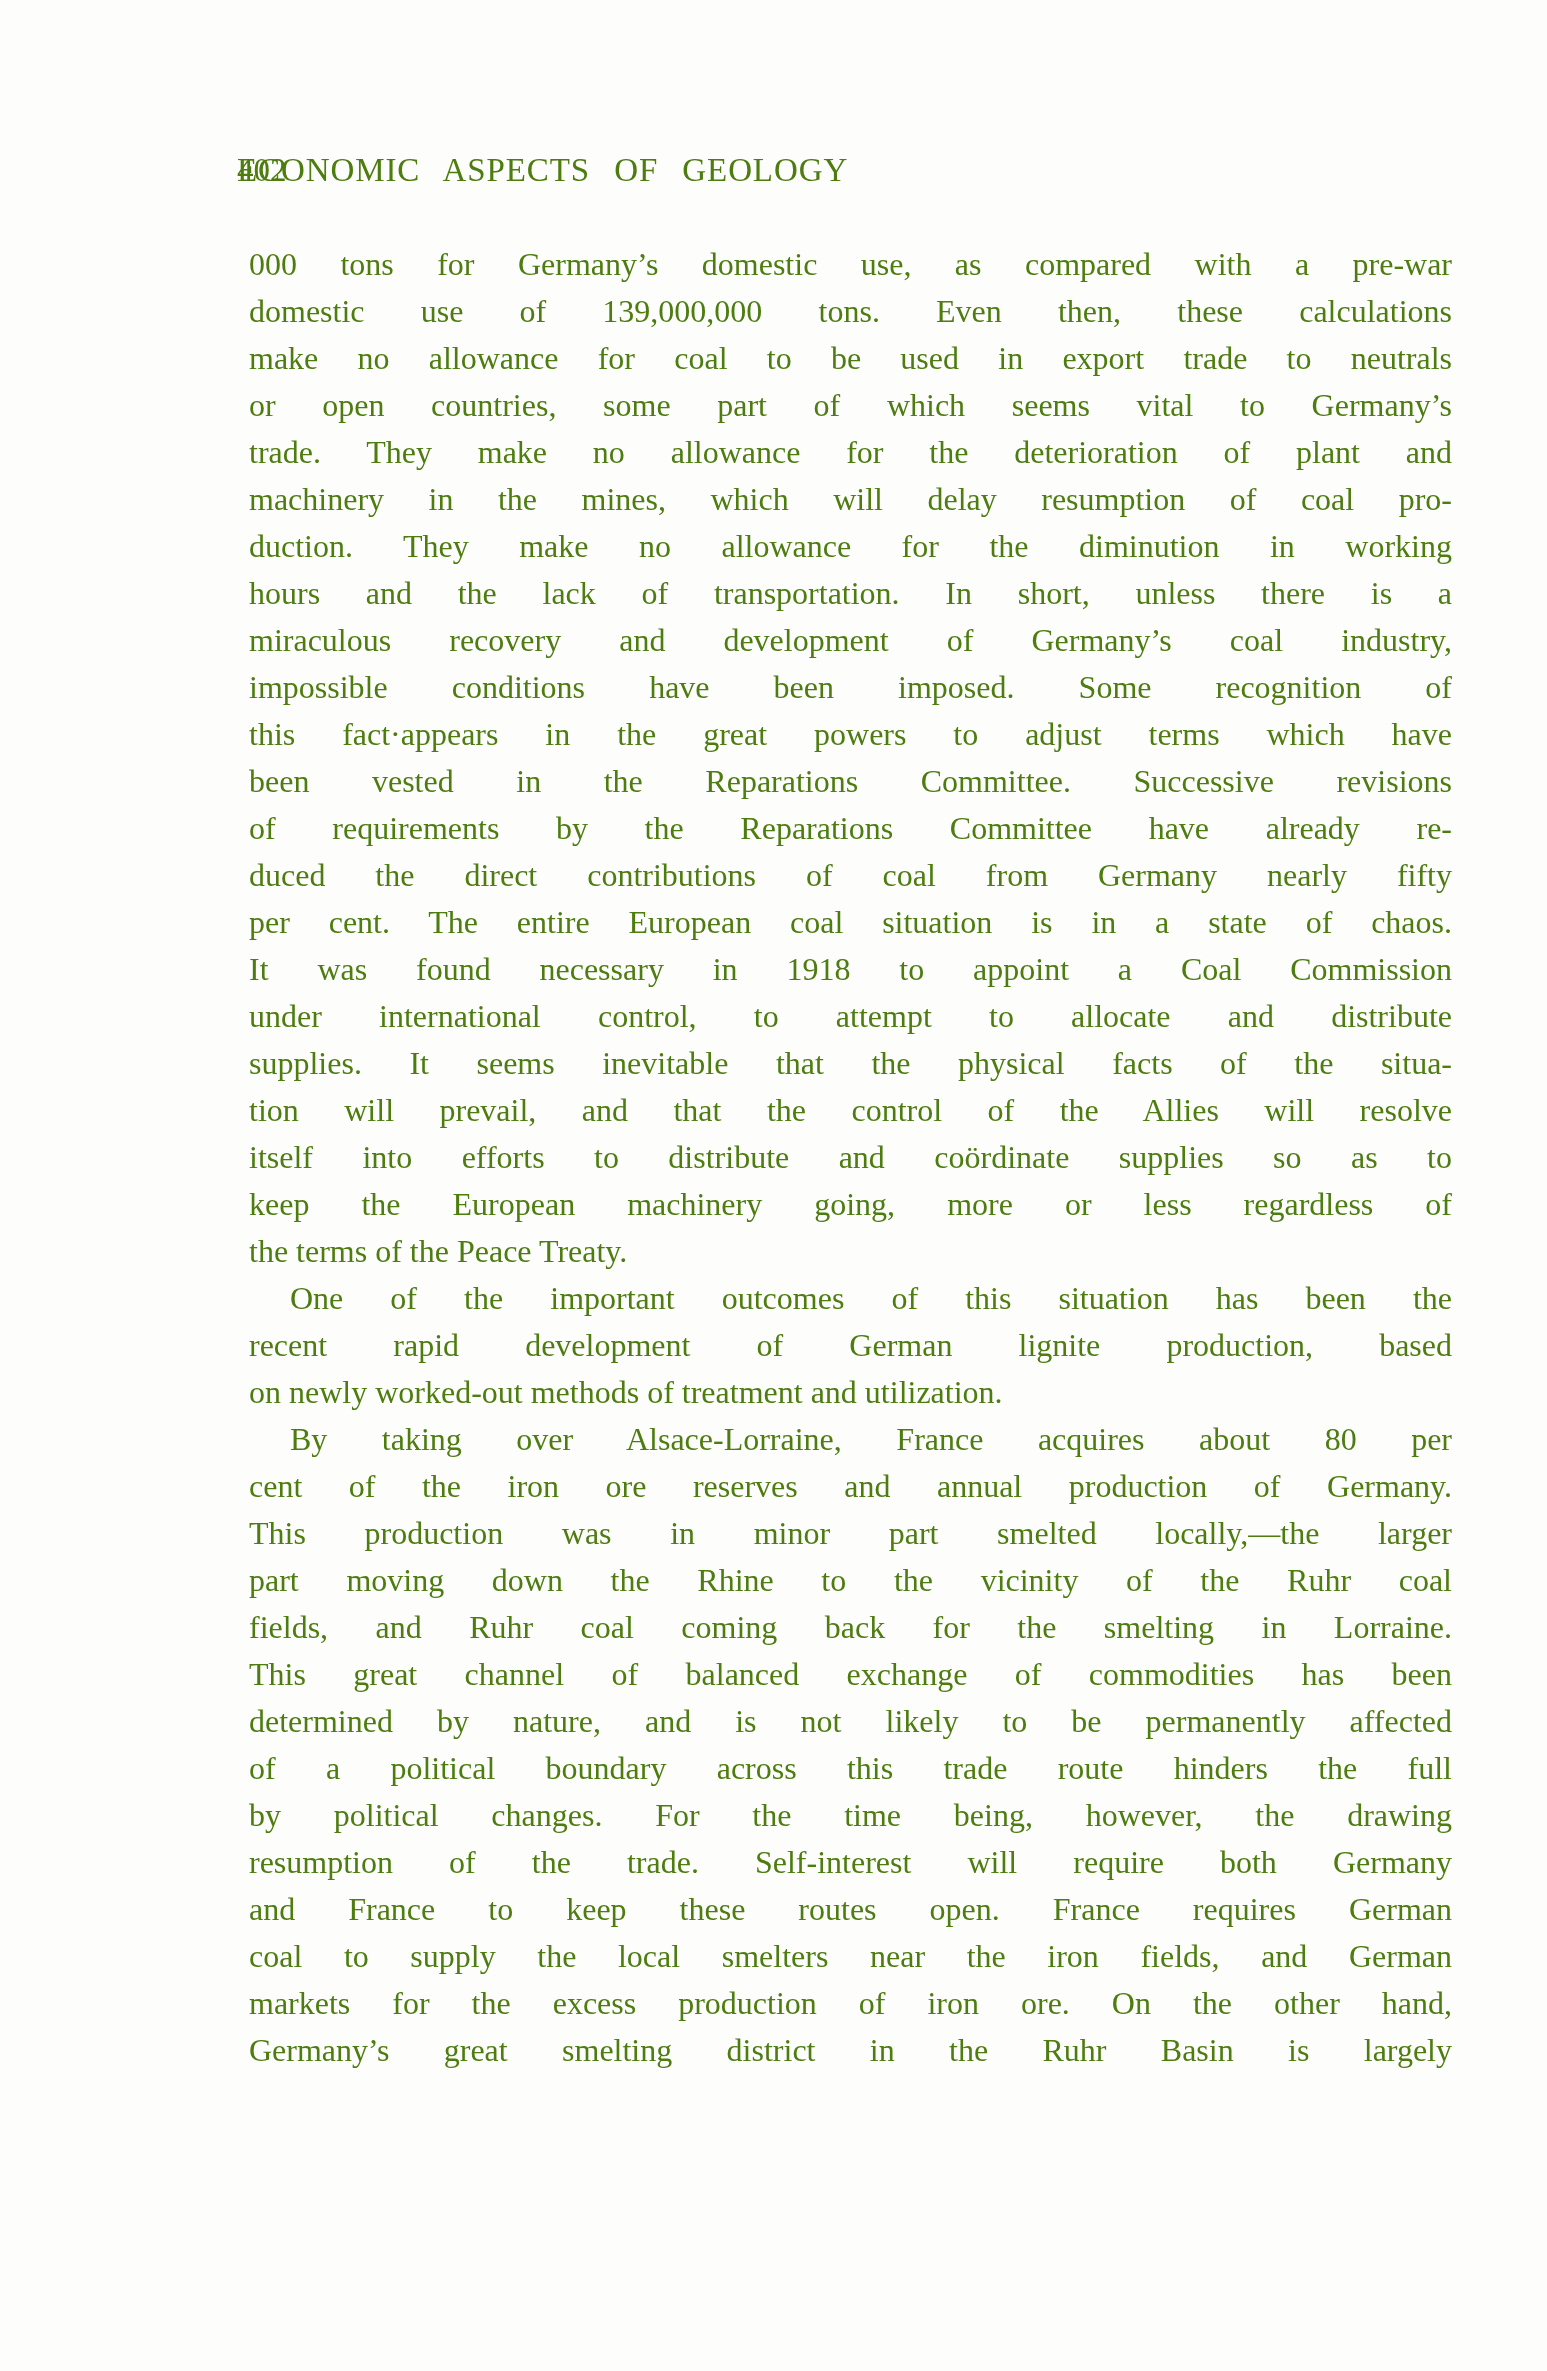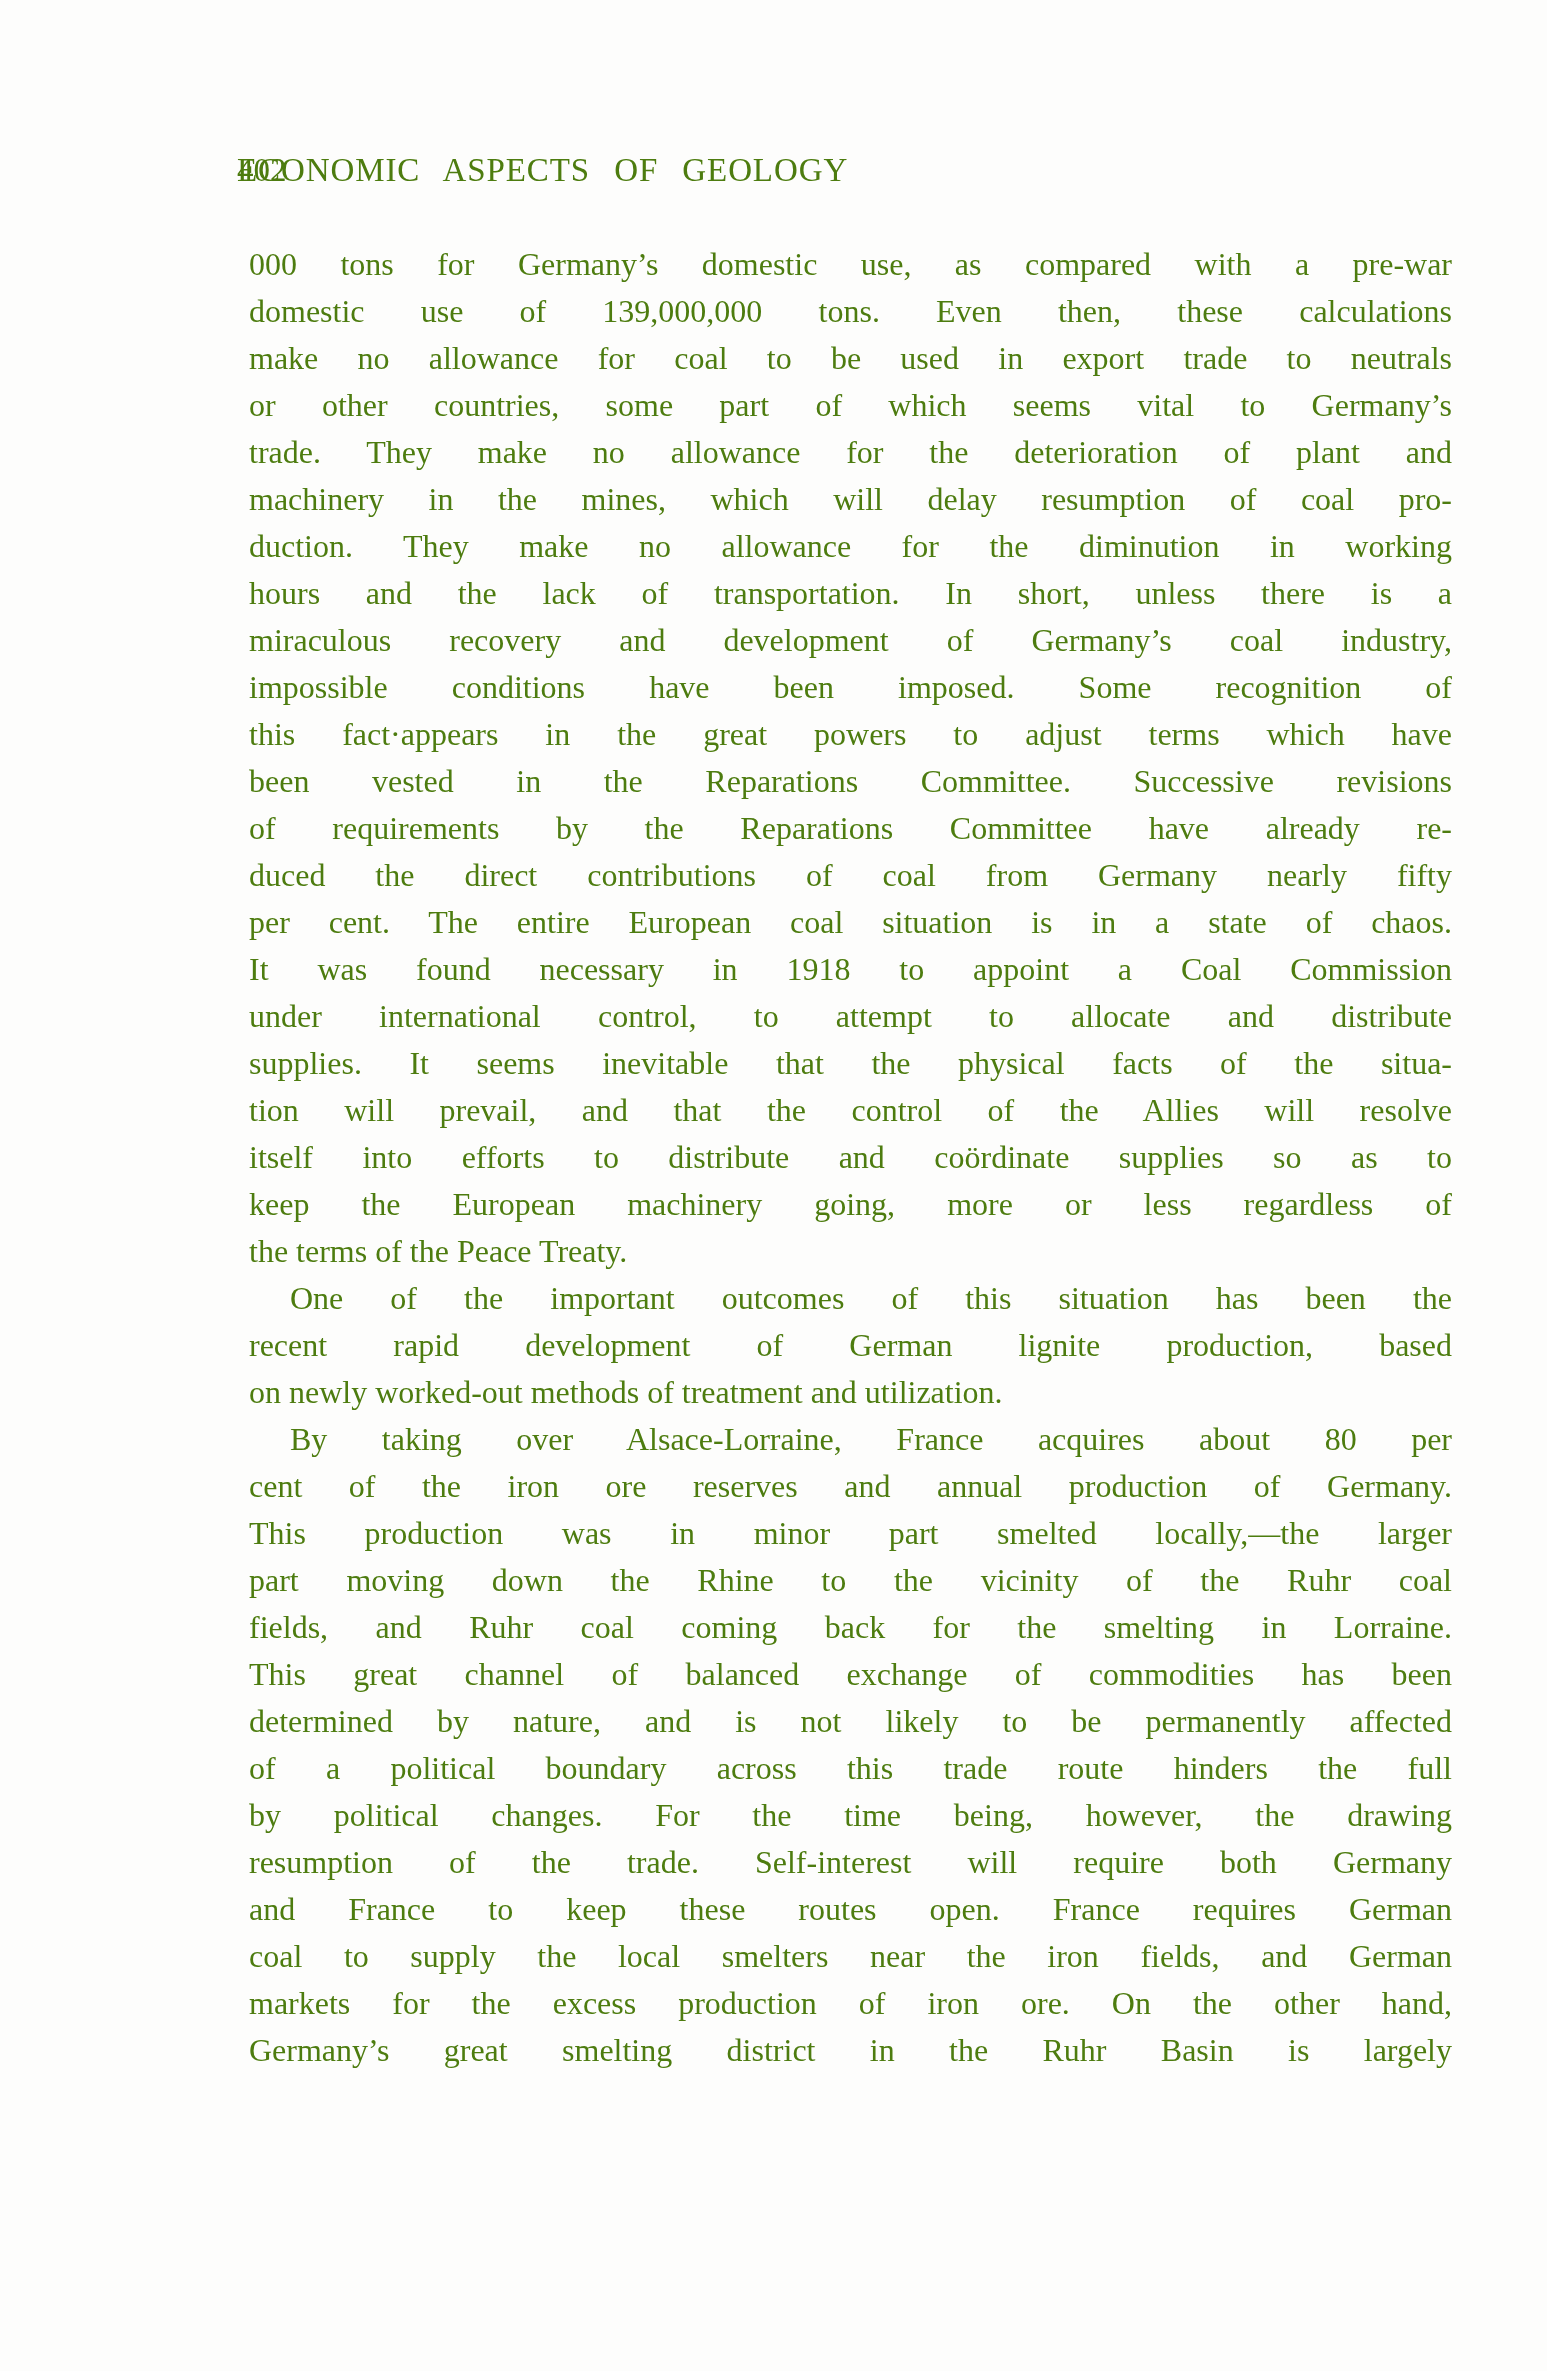--- a/index.html
+++ b/index.html
@@ -67,21 +67,21 @@
   <div class="running-header">
     <span class="page-number">402</span>
     <span class="running-title">ECONOMIC ASPECTS OF GEOLOGY</span>
   </div>
 
   <div class="text-block">
 
   <div class="line">000 tons for Germany’s domestic use, as compared with a pre-war</div>
       <div class="line">domestic use of 139,000,000 tons.  Even then, these calculations</div>
       <div class="line">make no allowance for coal to be used in export trade to neutrals</div>
-      <div class="line">or other countries, some part of which seems vital to Germany’s</div>
+      <div class="line">or open countries, some part of which seems vital to Germany’s</div>
       <div class="line">trade.  They make no allowance for the deterioration of plant and</div>
       <div class="line">machinery in the mines, which will delay resumption of coal pro-</div>
       <div class="line">duction.  They make no allowance for the diminution in working</div>
       <div class="line">hours and the lack of transportation.  In short, unless there is a</div>
       <div class="line">miraculous recovery and development of Germany’s coal industry,</div>
       <div class="line">impossible conditions have been imposed.  Some recognition of</div>
       <div class="line">this fact·appears in the great powers to adjust terms which have</div>
       <div class="line">been vested in the Reparations Committee.  Successive revisions</div>
       <div class="line">of requirements by the Reparations Committee have already re-</div>
       <div class="line">duced the direct contributions of coal from Germany nearly fifty</div>

